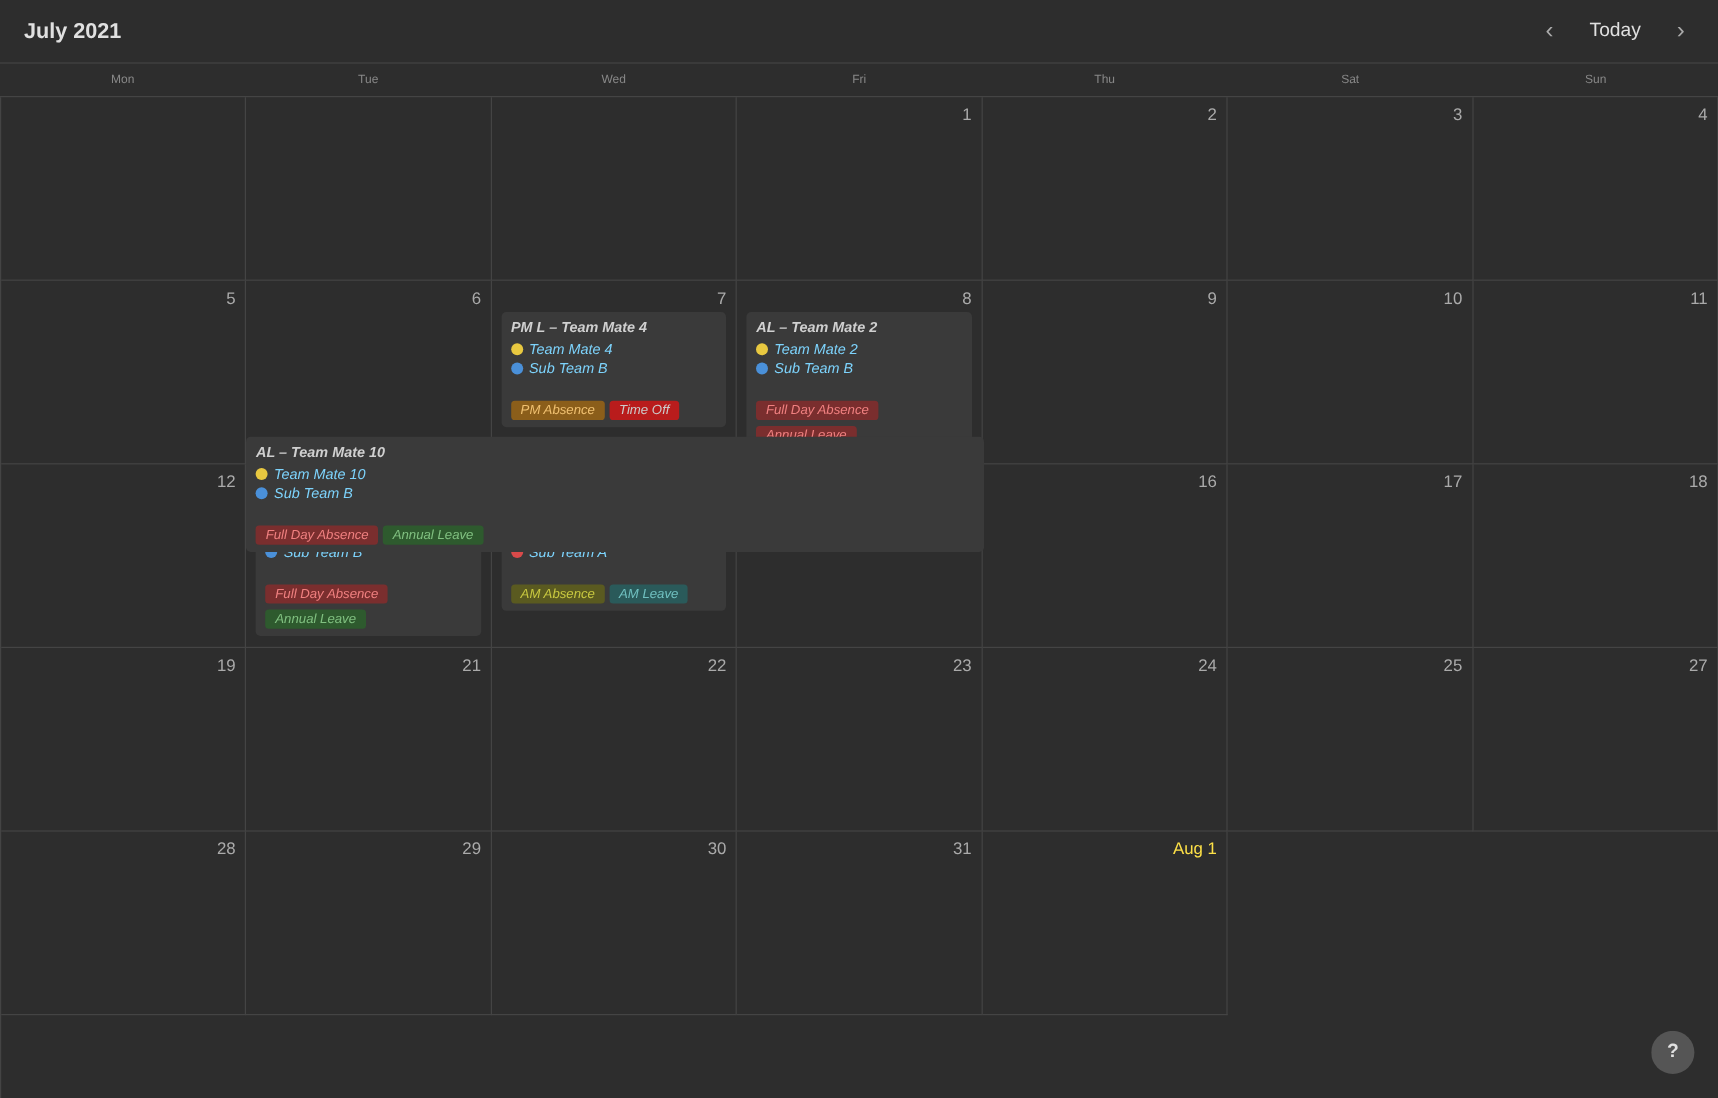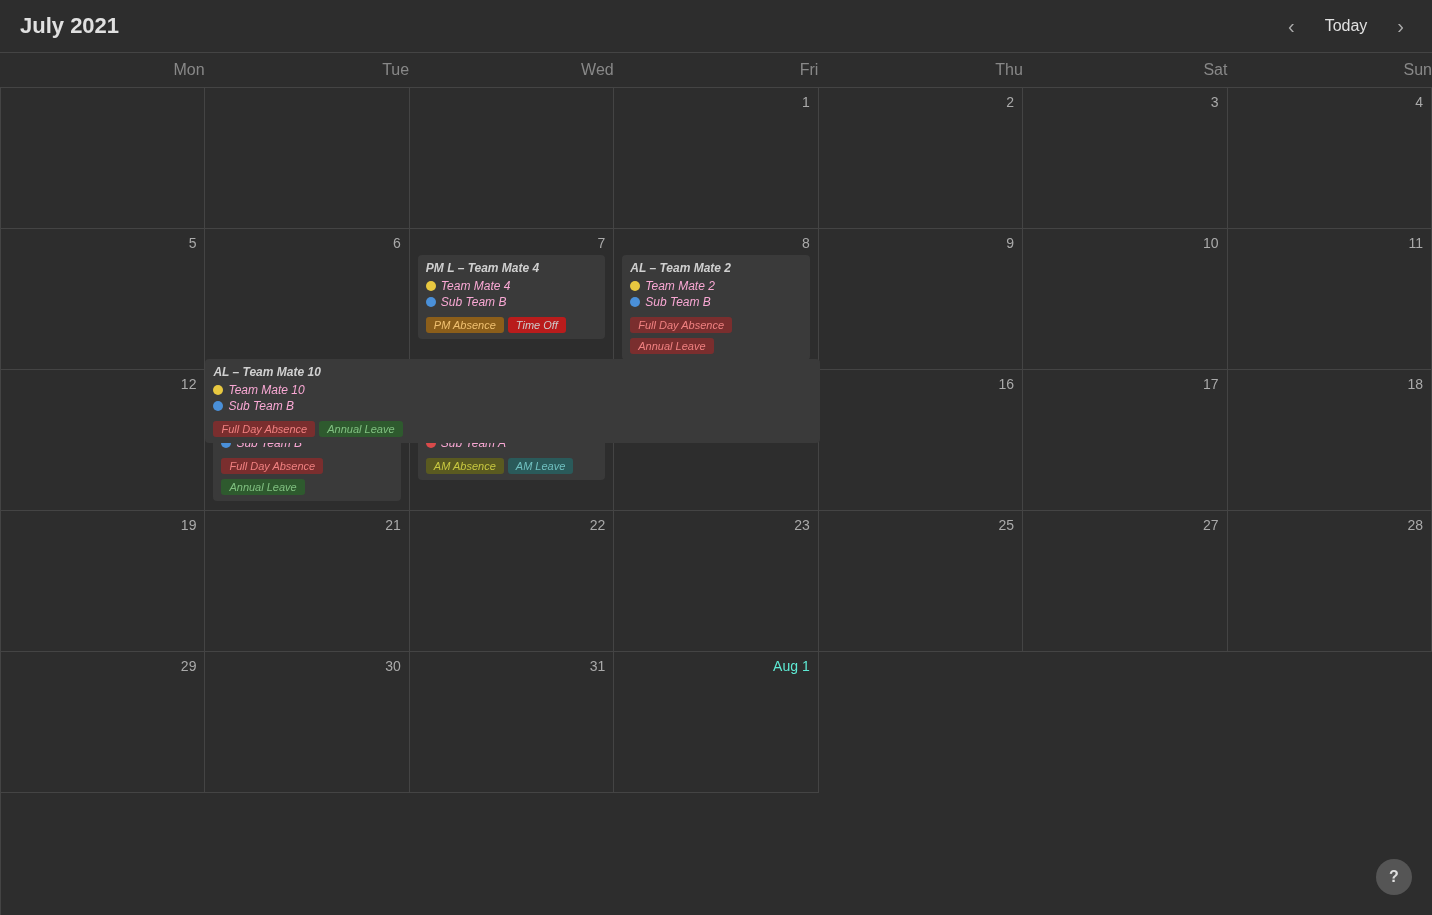--- a/index.html
+++ b/index.html
@@ -23,21 +23,21 @@
     .calendar-header {
       display: flex;
       align-items: center;
       justify-content: space-between;
       padding: 12px 20px;
       background: #2d2d2d;
       height: 52px;
     }
 
     .calendar-title {
-      font-size: 22px;
+      font-size: 18px;
       font-weight: 600;
       color: #e0e0e0;
     }
 
     .nav-controls {
       display: flex;
       align-items: center;
       gap: 10px;
     }
 
@@ -62,23 +62,23 @@
     }
 
     .day-headers {
       display: grid;
       grid-template-columns: repeat(7, 1fr);
       border-top: 1px solid #444;
       border-bottom: 1px solid #444;
     }
 
     .day-header {
-      text-align: right;
+      text-align: center;
       padding: 8px 0;
-      font-size: 16px;
+      font-size: 10px;
       color: #888;
       font-weight: 400;
     }
 
     .calendar-grid {
       display: grid;
       grid-template-columns: repeat(7, 1fr);
       grid-template-rows: repeat(6, 1fr);
       flex: 1;
       border-left: 1px solid #444;
@@ -93,21 +93,21 @@
     }
 
     .cell-date {
       text-align: right;
       font-size: 14px;
       color: #aaa;
       margin-bottom: 4px;
     }
 
     .cell-date.other-month {
-      color: #5eead4;
+      color: #fde047;
     }
 
     .event-card {
       background: #3a3a3a;
       border-radius: 4px;
       padding: 6px 8px;
       margin-bottom: 3px;
       font-size: 12px;
       font-style: italic;
     }
@@ -117,39 +117,39 @@
       font-weight: 600;
       color: #d0d0d0;
       margin-bottom: 4px;
     }
 
     .event-person {
       display: flex;
       align-items: center;
       gap: 5px;
       font-size: 12px;
-      color: #f9a8d4;
+      color: #7dd3fc;
       margin-bottom: 2px;
     }
 
     .badge {
       display: inline-block;
       padding: 2px 8px;
       border-radius: 3px;
       font-size: 11px;
       font-weight: 500;
       margin-top: 3px;
       margin-right: 2px;
     }
 
     .badges-row {
       display: flex;
       flex-wrap: wrap;
       gap: 2px;
-      margin-top: 5px;
+      margin-top: 17px;
     }
 
     .help-btn {
       position: fixed;
       bottom: 20px;
       right: 20px;
       width: 36px;
       height: 36px;
       border-radius: 50%;
       background: #555;
@@ -295,20 +295,23 @@
       <div class="calendar-cell">
         <div class="cell-date">21</div>
       </div>
       <div class="calendar-cell">
         <div class="cell-date">22</div>
       </div>
       <div class="calendar-cell">
         <div class="cell-date">23</div>
       </div>
       <div class="calendar-cell">
+        <div class="cell-date">24</div>
+      </div>
+      <div class="calendar-cell">
         <div class="cell-date">25</div>
       </div>
       <div class="calendar-cell">
         <div class="cell-date">27</div>
       </div>
       <div class="calendar-cell">
         <div class="cell-date">28</div>
       </div>
       <div class="calendar-cell">
         <div class="cell-date">29</div>

